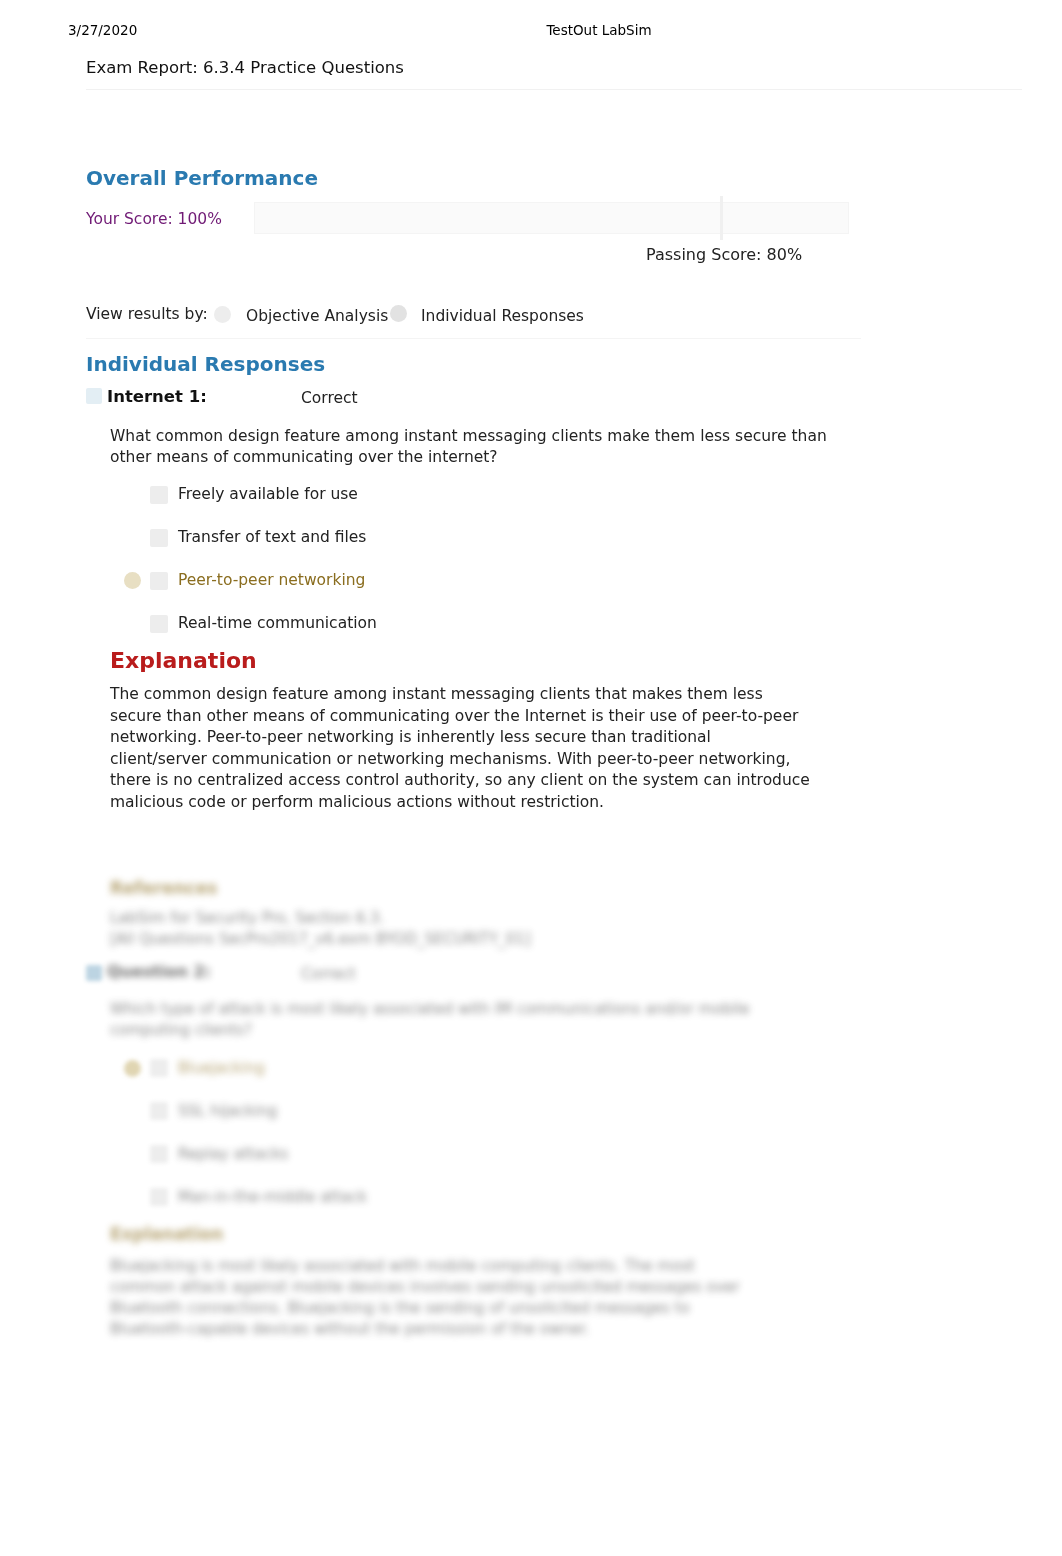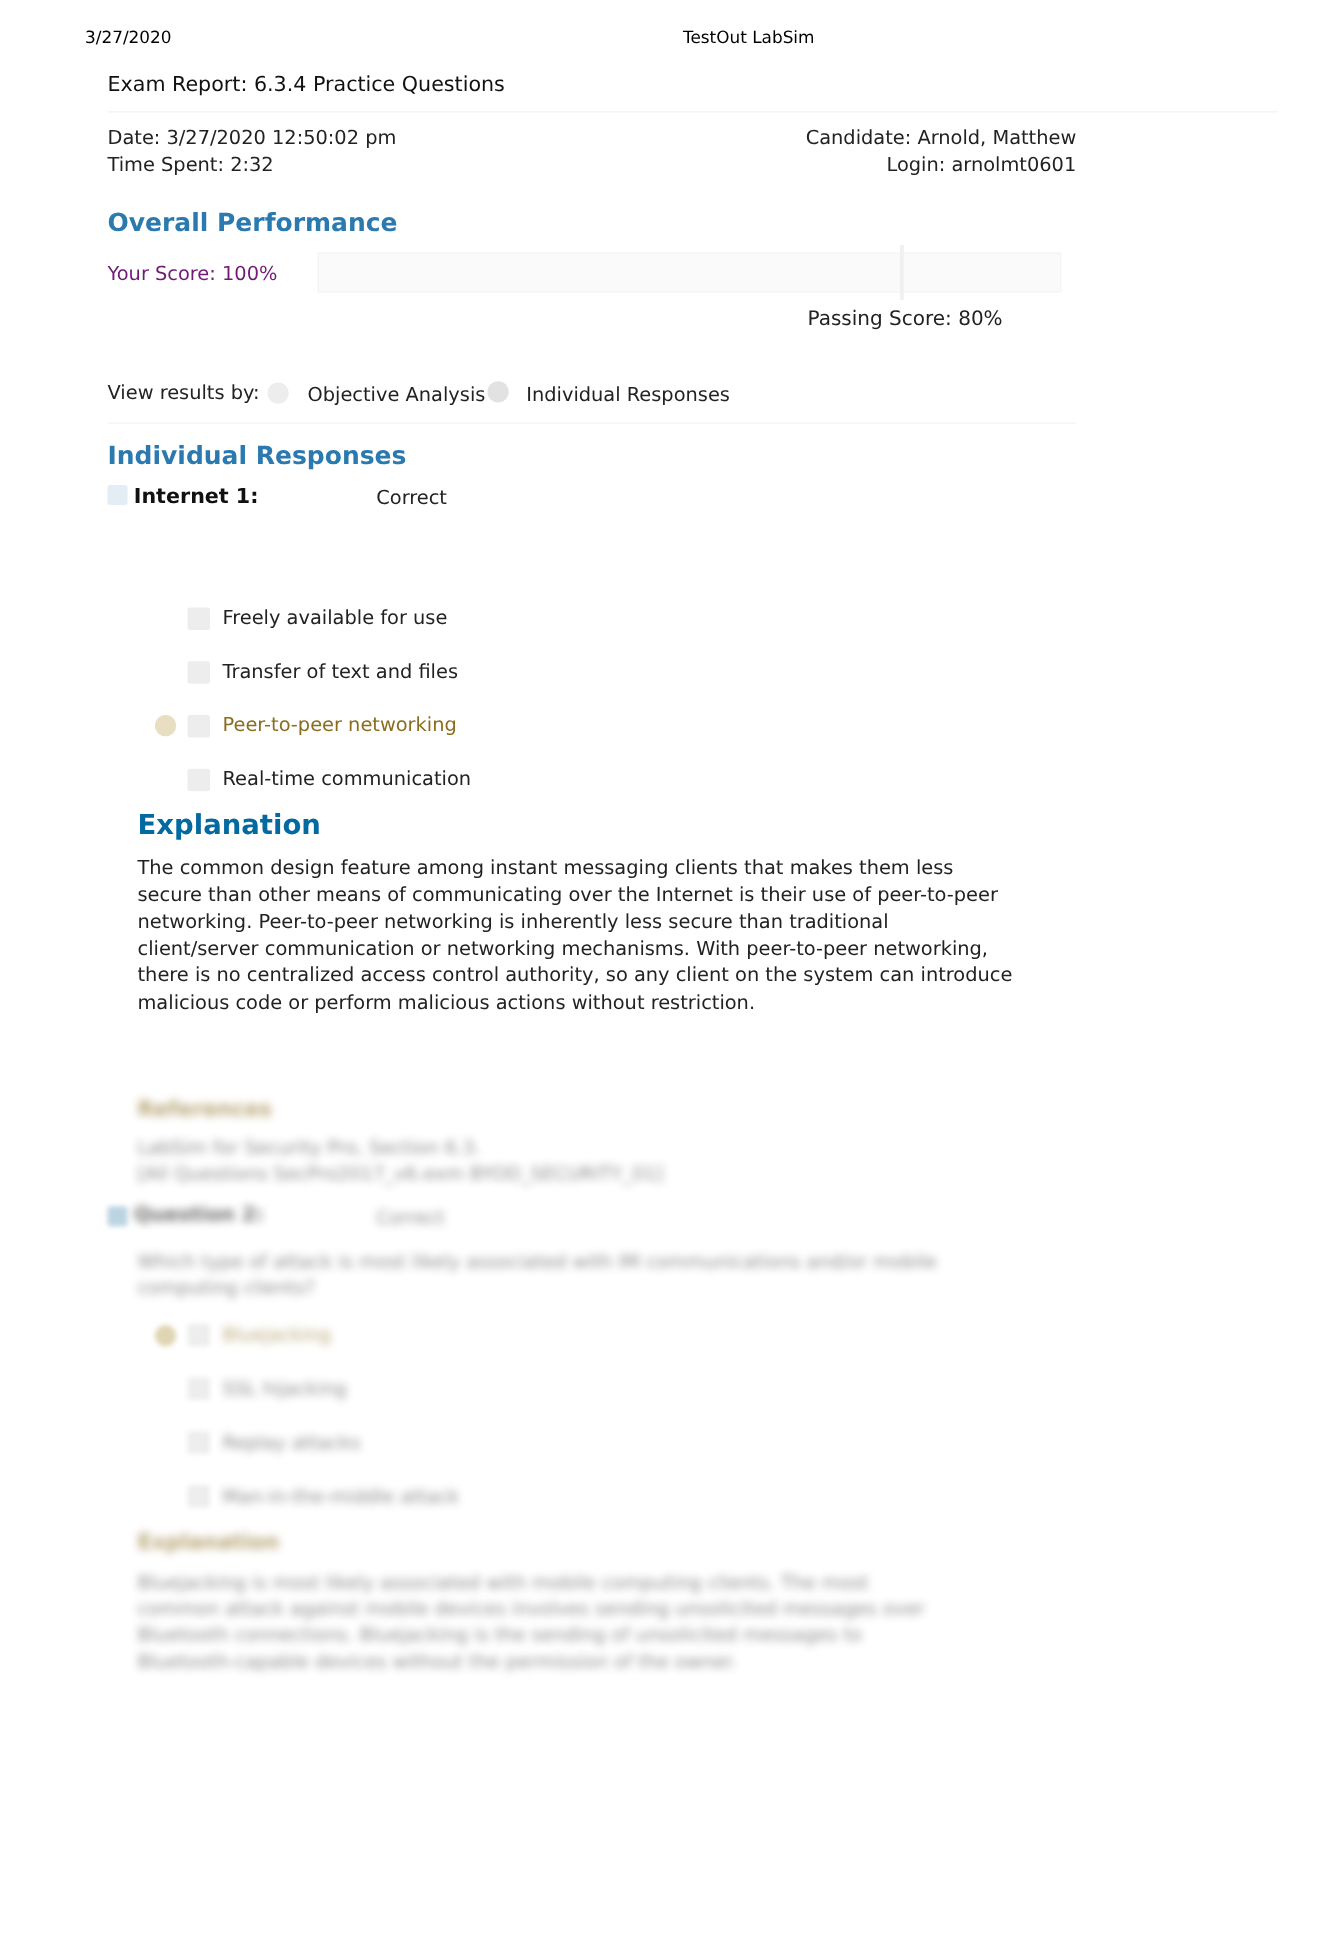--- a/index.html
+++ b/index.html
@@ -228,21 +228,21 @@
   #option-1 { top: 485px; }
   #option-2 { top: 528px; }
   #option-3 { top: 571px; }
   #option-4 { top: 614px; }
 
   .explanation-head {
     position: absolute;
     left: 86px;
     font-size: 22px;
     font-weight: bold;
-    color: #0369a1;
+    color: #b91c1c;
   }
   #explanation-heading-1 { top: 648px; }
 
   .explanation-body {
     position: absolute;
     left: 86px;
     width: 700px;
     font-size: 15.5px;
     line-height: 21.5px;
     color: #222;
@@ -302,50 +302,41 @@
 <div class="page">
 
   <div class="hdr">
     <span class="hdr-date">3/27/2020</span>
     <span class="hdr-title">TestOut LabSim</span>
   </div>
 
   <div class="report-title">Exam Report: 6.3.4 Practice Questions</div>
   <div class="rule"></div>
 
-  <div class="meta">
-    <div class="meta-row">
-      <span class="meta-left">Date: 3/27/2020 12:50:02 pm</span>
-      <span class="meta-right">Candidate: Arnold, Matthew</span>
-    </div>
-    <div class="meta-row">
-      <span class="meta-left">Time Spent: 2:32</span>
-      <span class="meta-right">Login: arnolmt0601</span>
-    </div>
-  </div>
 
   <div class="section-head" id="overall-performance-heading">Overall Performance</div>
   <div class="score-line">Your Score: 100%</div>
   <div class="score-bar"></div>
   <div class="score-marker"></div>
   <div class="passing-line">Passing Score: 80%</div>
 
   <div class="view-results">View results by:</div>
   <span class="radio-blank" id="radio-objective"></span>
   <span class="radio-label" id="label-objective">Objective Analysis</span>
   <span class="radio-blank" id="radio-individual"></span>
   <span class="radio-label" id="label-individual">Individual Responses</span>
   <div class="rule2"></div>
 
   <div class="section-head" id="individual-responses-heading">Individual Responses</div>
 
   <span class="q-icon"></span>
   <span class="q-label">Internet 1:</span>
   <span class="q-status">Correct</span>
 
+  <div class="q-text">What common design feature among instant messaging clients make them less secure than other means of communicating over the internet?</div>
 
   <div class="opt" id="option-1">
     <span class="opt-box"></span>
     <span class="opt-text">Freely available for use</span>
   </div>
   <div class="opt" id="option-2">
     <span class="opt-box"></span>
     <span class="opt-text">Transfer of text and files</span>
   </div>
   <div class="opt opt-correct" id="option-3">

